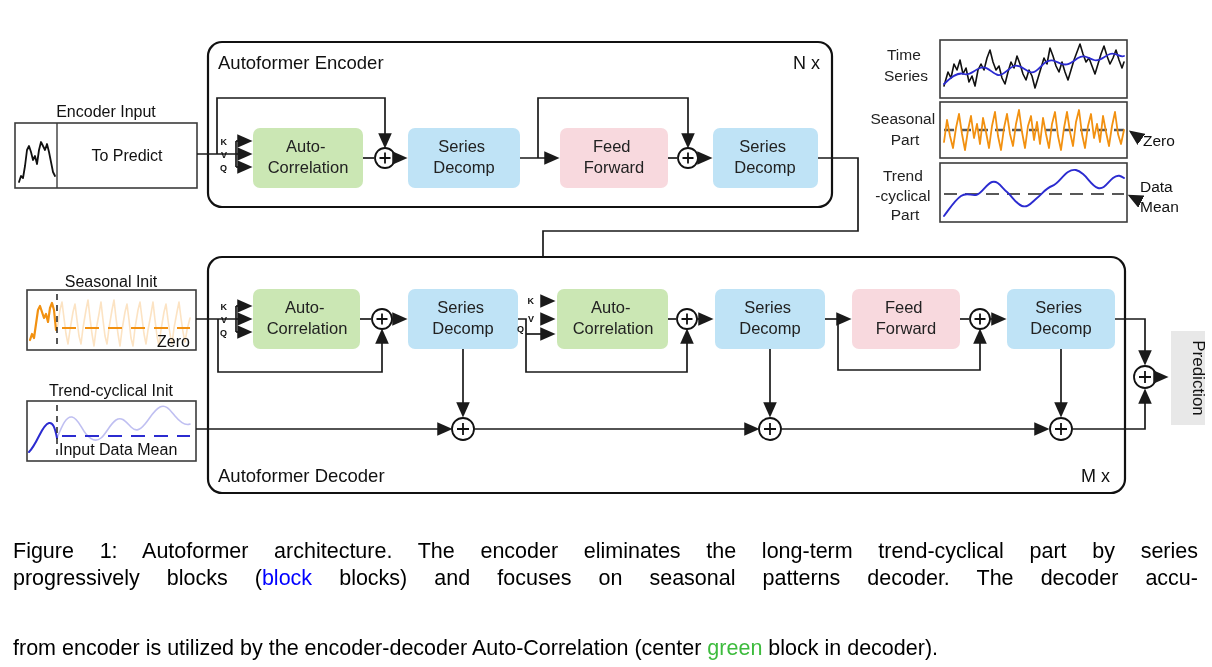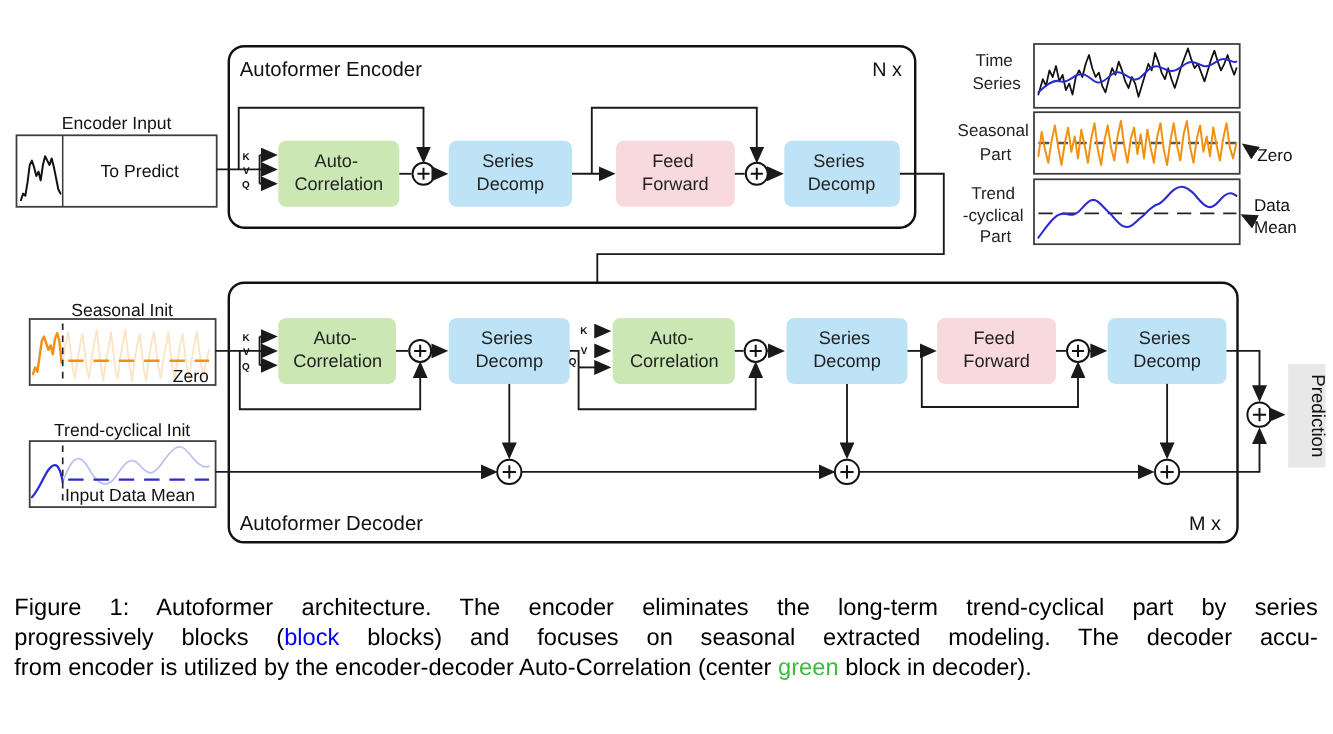--- a/index.html
+++ b/index.html
@@ -16,21 +16,21 @@
   .pred-label{font-size:17px;fill:#111;}
   .wire{fill:none;stroke:#1a1a1a;stroke-width:1.7;}
   .border-thick{fill:#fff;stroke:#111;stroke-width:2.2;}
   .border-thin{fill:#fff;stroke:#3c3c3c;stroke-width:1.6;}
   .pluswire{stroke:#111;stroke-width:1.8;fill:none;}
   .pluscircle{fill:#fff;stroke:#111;stroke-width:1.8;}
   .sketch{fill:none;stroke-linejoin:round;stroke-linecap:round;}
   .caption{margin:12px 14px 0 13px;font-family:Liberation Sans, sans-serif;
            font-size:21.5px;line-height:27.4px;color:#000;}
   .cap-line{text-align:justify;text-align-last:justify;}
-  .cap-line.last{text-align-last:left;}
+  .cap-line.last{text-align-last:left;margin-top:42px;}
   .cap-blue{color:#0000ff;}
   .cap-green{color:#3dbb3d;}
 </style>
 </head>
 <body>
 
 <div class="page">
 
 <svg width="1212" height="522" viewBox="0 0 1212 522">
   <defs>
@@ -283,20 +283,20 @@
     <text class="pred-label" text-anchor="middle" transform="translate(1193,378) rotate(90)">Prediction</text>
   </g>
 </svg>
 
 
 <div class="caption">
   <div class="cap-line">
     <span>Figure 1: Autoformer architecture. The encoder eliminates the long-term trend-cyclical part by series</span>
   </div>
   <div class="cap-line">
-    <span>progressively blocks (</span><span class="cap-blue">block</span><span> blocks) and focuses on seasonal extracted modeling. The decoder accu-</span>
+    <span>progressively blocks (</span><span class="cap-blue">block</span><span> blocks) and focuses on seasonal patterns decoder. The decoder accu-</span>
   </div>
   <div class="cap-line last">
     <span>from encoder is utilized by the encoder-decoder Auto-Correlation (center </span><span class="cap-green">green</span><span> block in decoder).</span>
   </div>
 </div>
 
 </div>
 
 </body></html>

